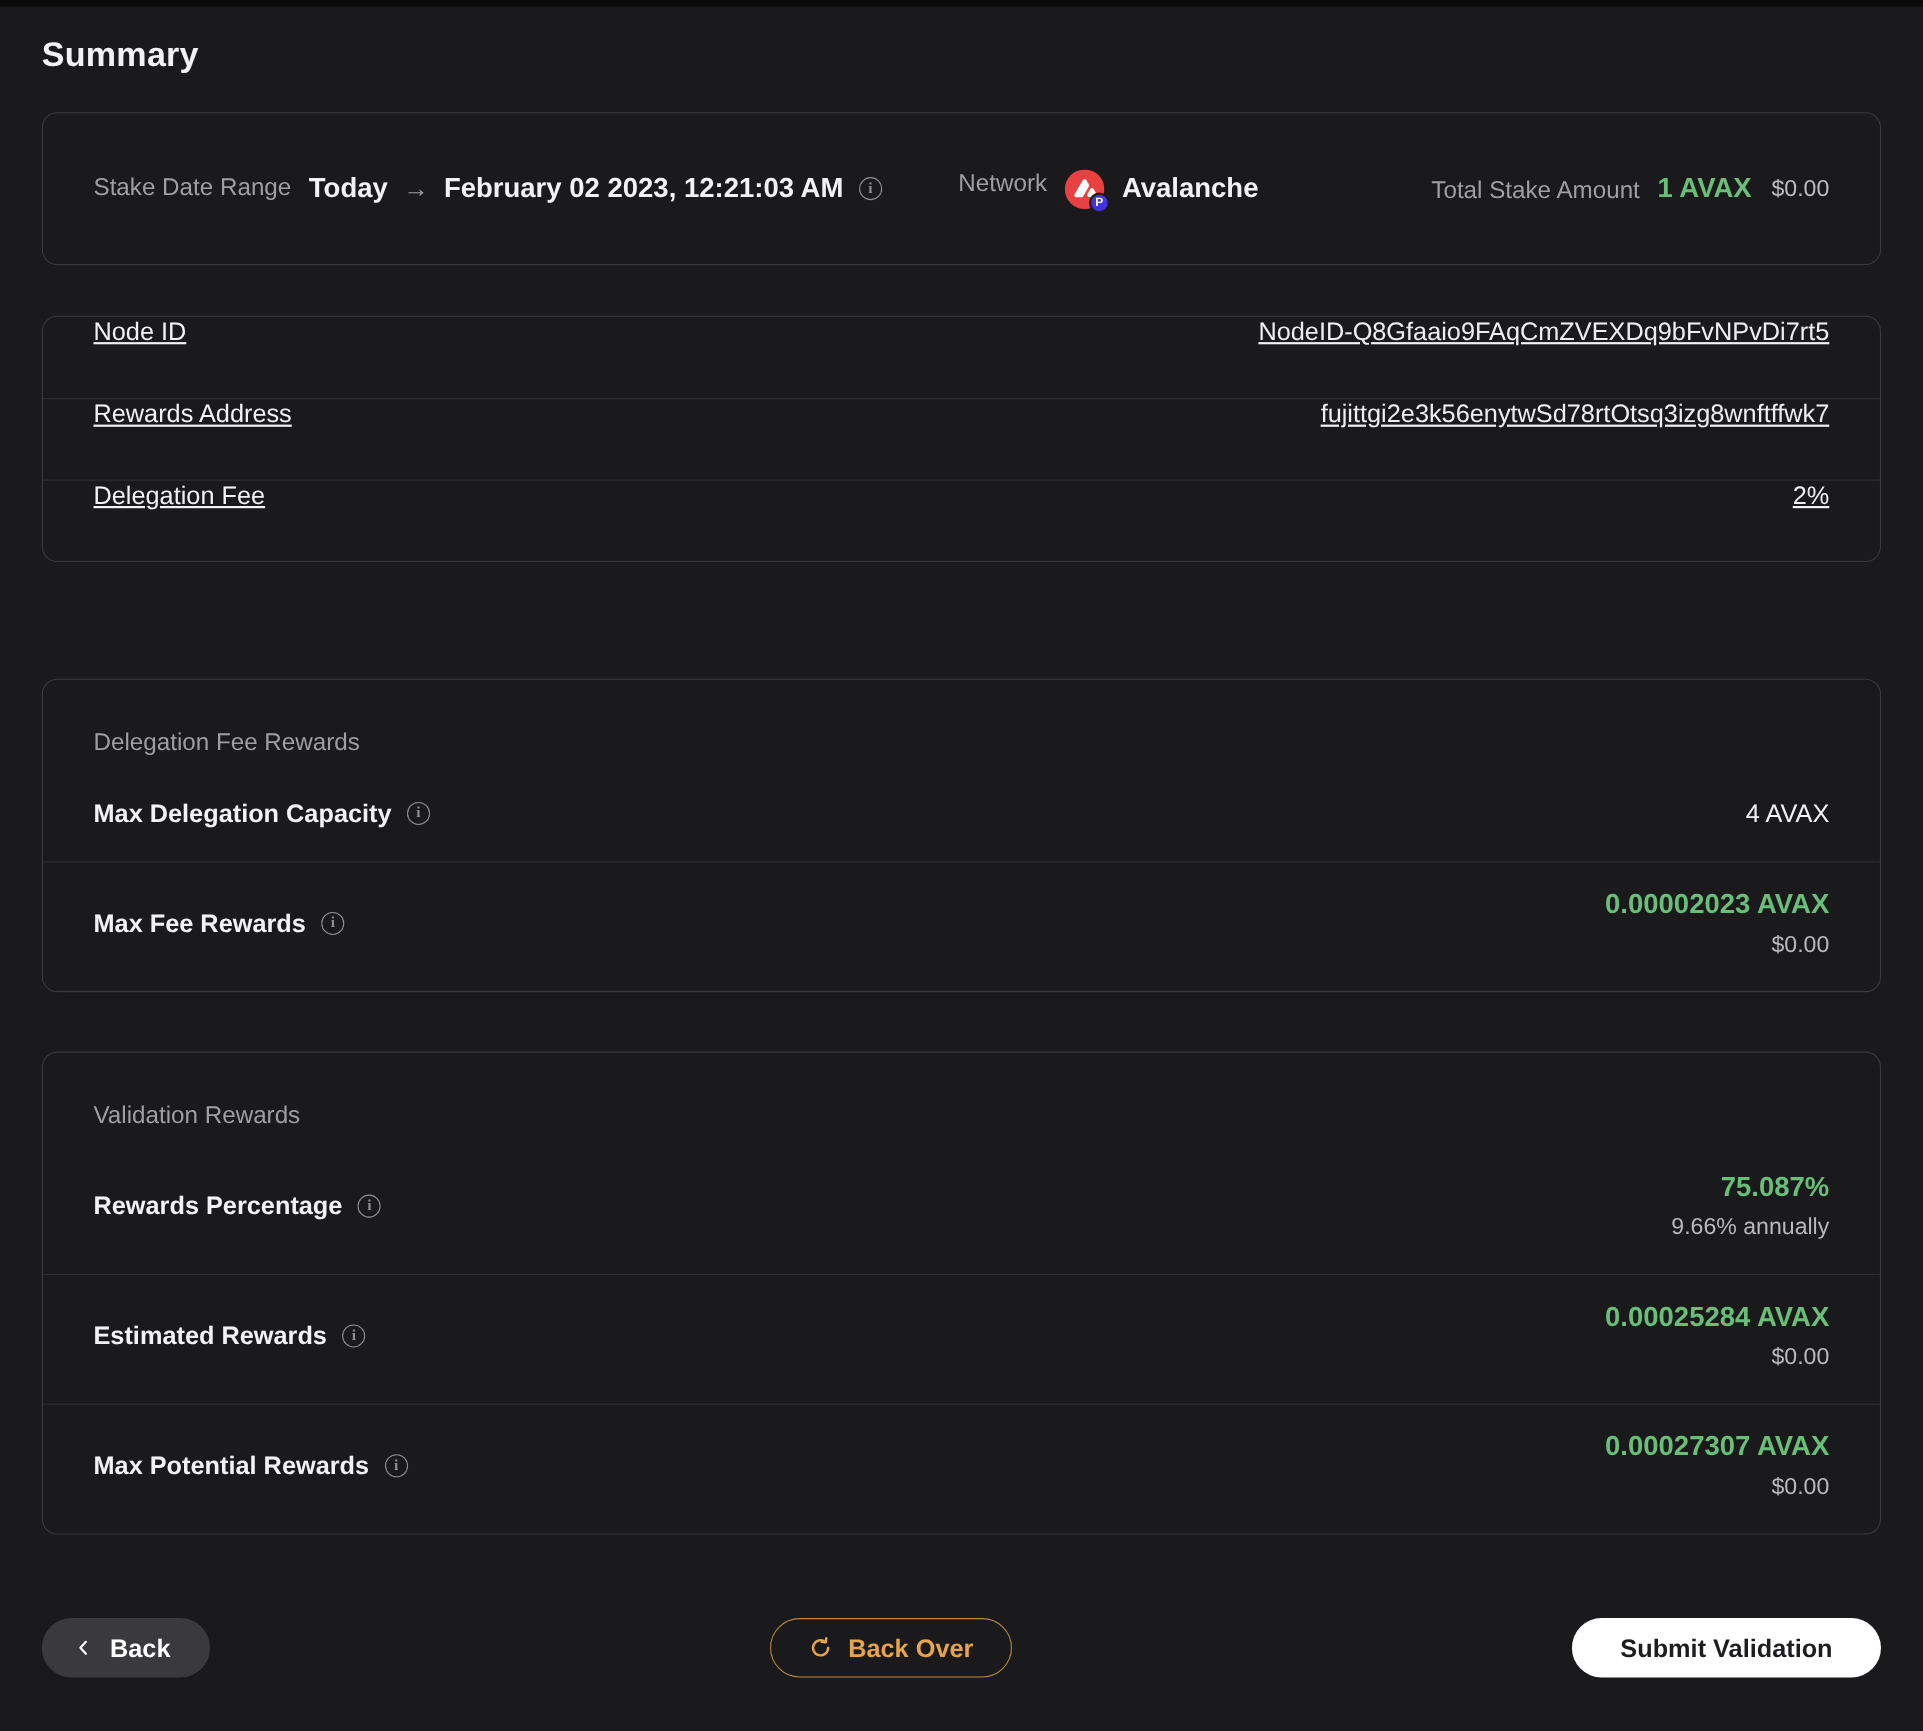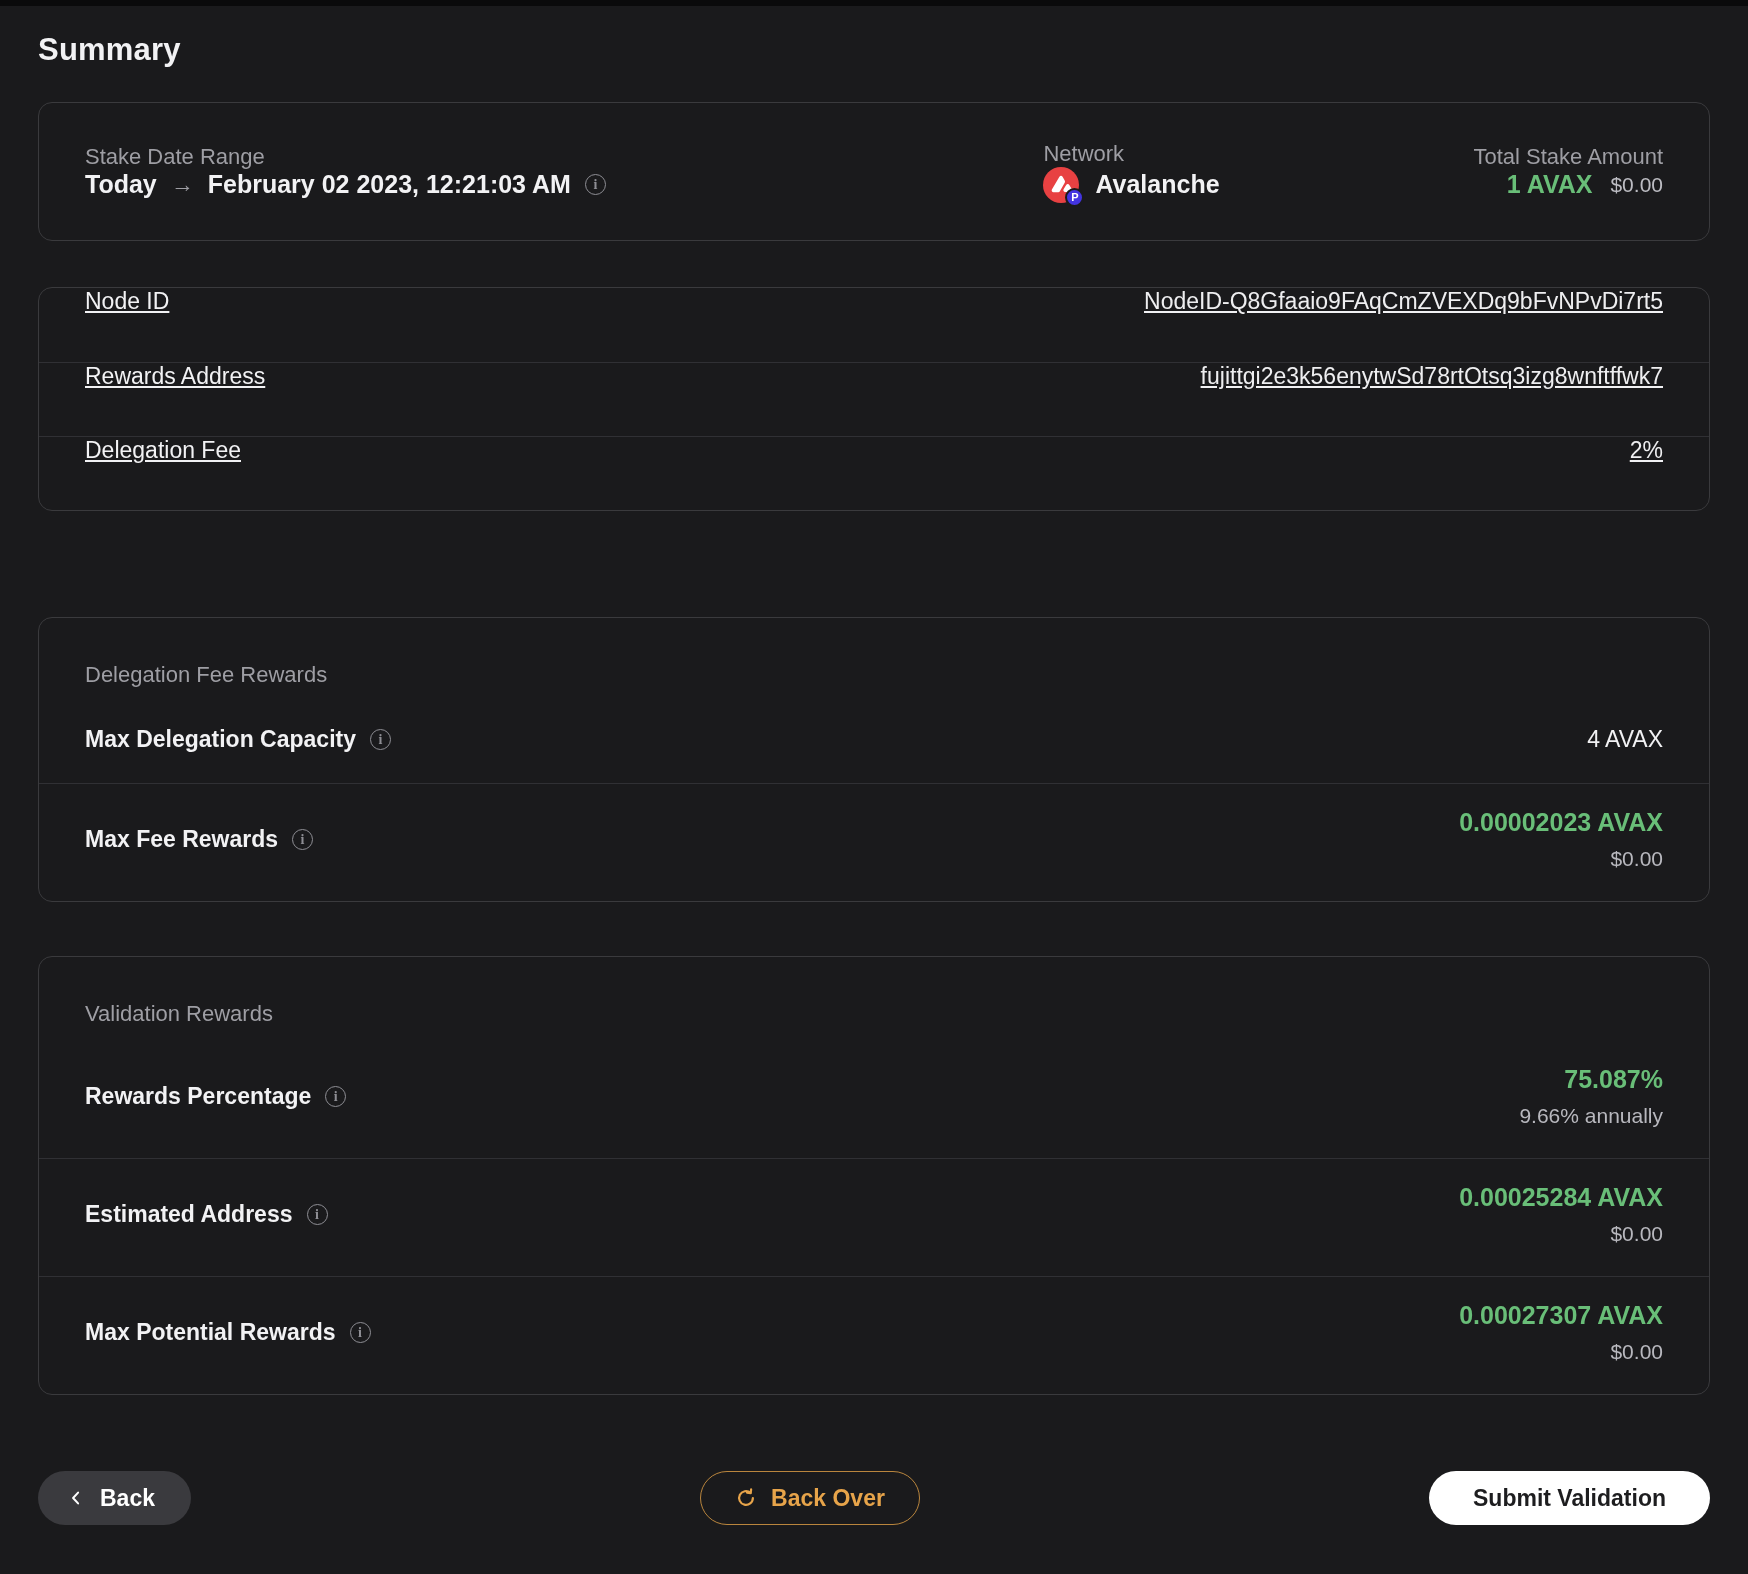--- a/index.html
+++ b/index.html
@@ -27,21 +27,21 @@
   }
 
   
   .card.overview {
     display: flex;
     align-items: center;
     padding: 36px 46px;
     margin-bottom: 46px;
     min-height: 139px;
   }
-  .ov-col { display: flex; flex-direction: column; }
+  .ov-col { display: flex; gap: 16px; }
   .ov-col.range { flex: 1 1 auto; }
   .ov-col.network { width: 430px; }
   .ov-col.total { margin-left: auto; align-items: flex-end; text-align: right; }
   .ov-label { color: #9e9ea4; font-size: 22px; font-weight: 400; }
   .ov-value { font-size: 25px; font-weight: 700; display: flex; align-items: center; gap: 14px; white-space: nowrap; }
   .arrow-glyph { color: #9e9ea4; font-weight: 400; font-size: 23px; }
 
   .info-icon {
     display: inline-flex;
     width: 21px; height: 21px;
@@ -210,21 +210,21 @@
         <span class="info-icon">i</span>
       </span>
       <span class="v-stack">
         <span class="v-big">75.087%</span>
         <span class="v-sub">9.66% annually</span>
       </span>
     </div>
 
     <div class="r-row bordered">
       <span class="r-label">
-        <span>Estimated Address</span>
+        <span>Estimated Rewards</span>
         <span class="info-icon">i</span>
       </span>
       <span class="v-stack">
         <span class="v-big">0.00025284 AVAX</span>
         <span class="v-sub">$0.00</span>
       </span>
     </div>
 
     <div class="r-row bordered">
       <span class="r-label">

